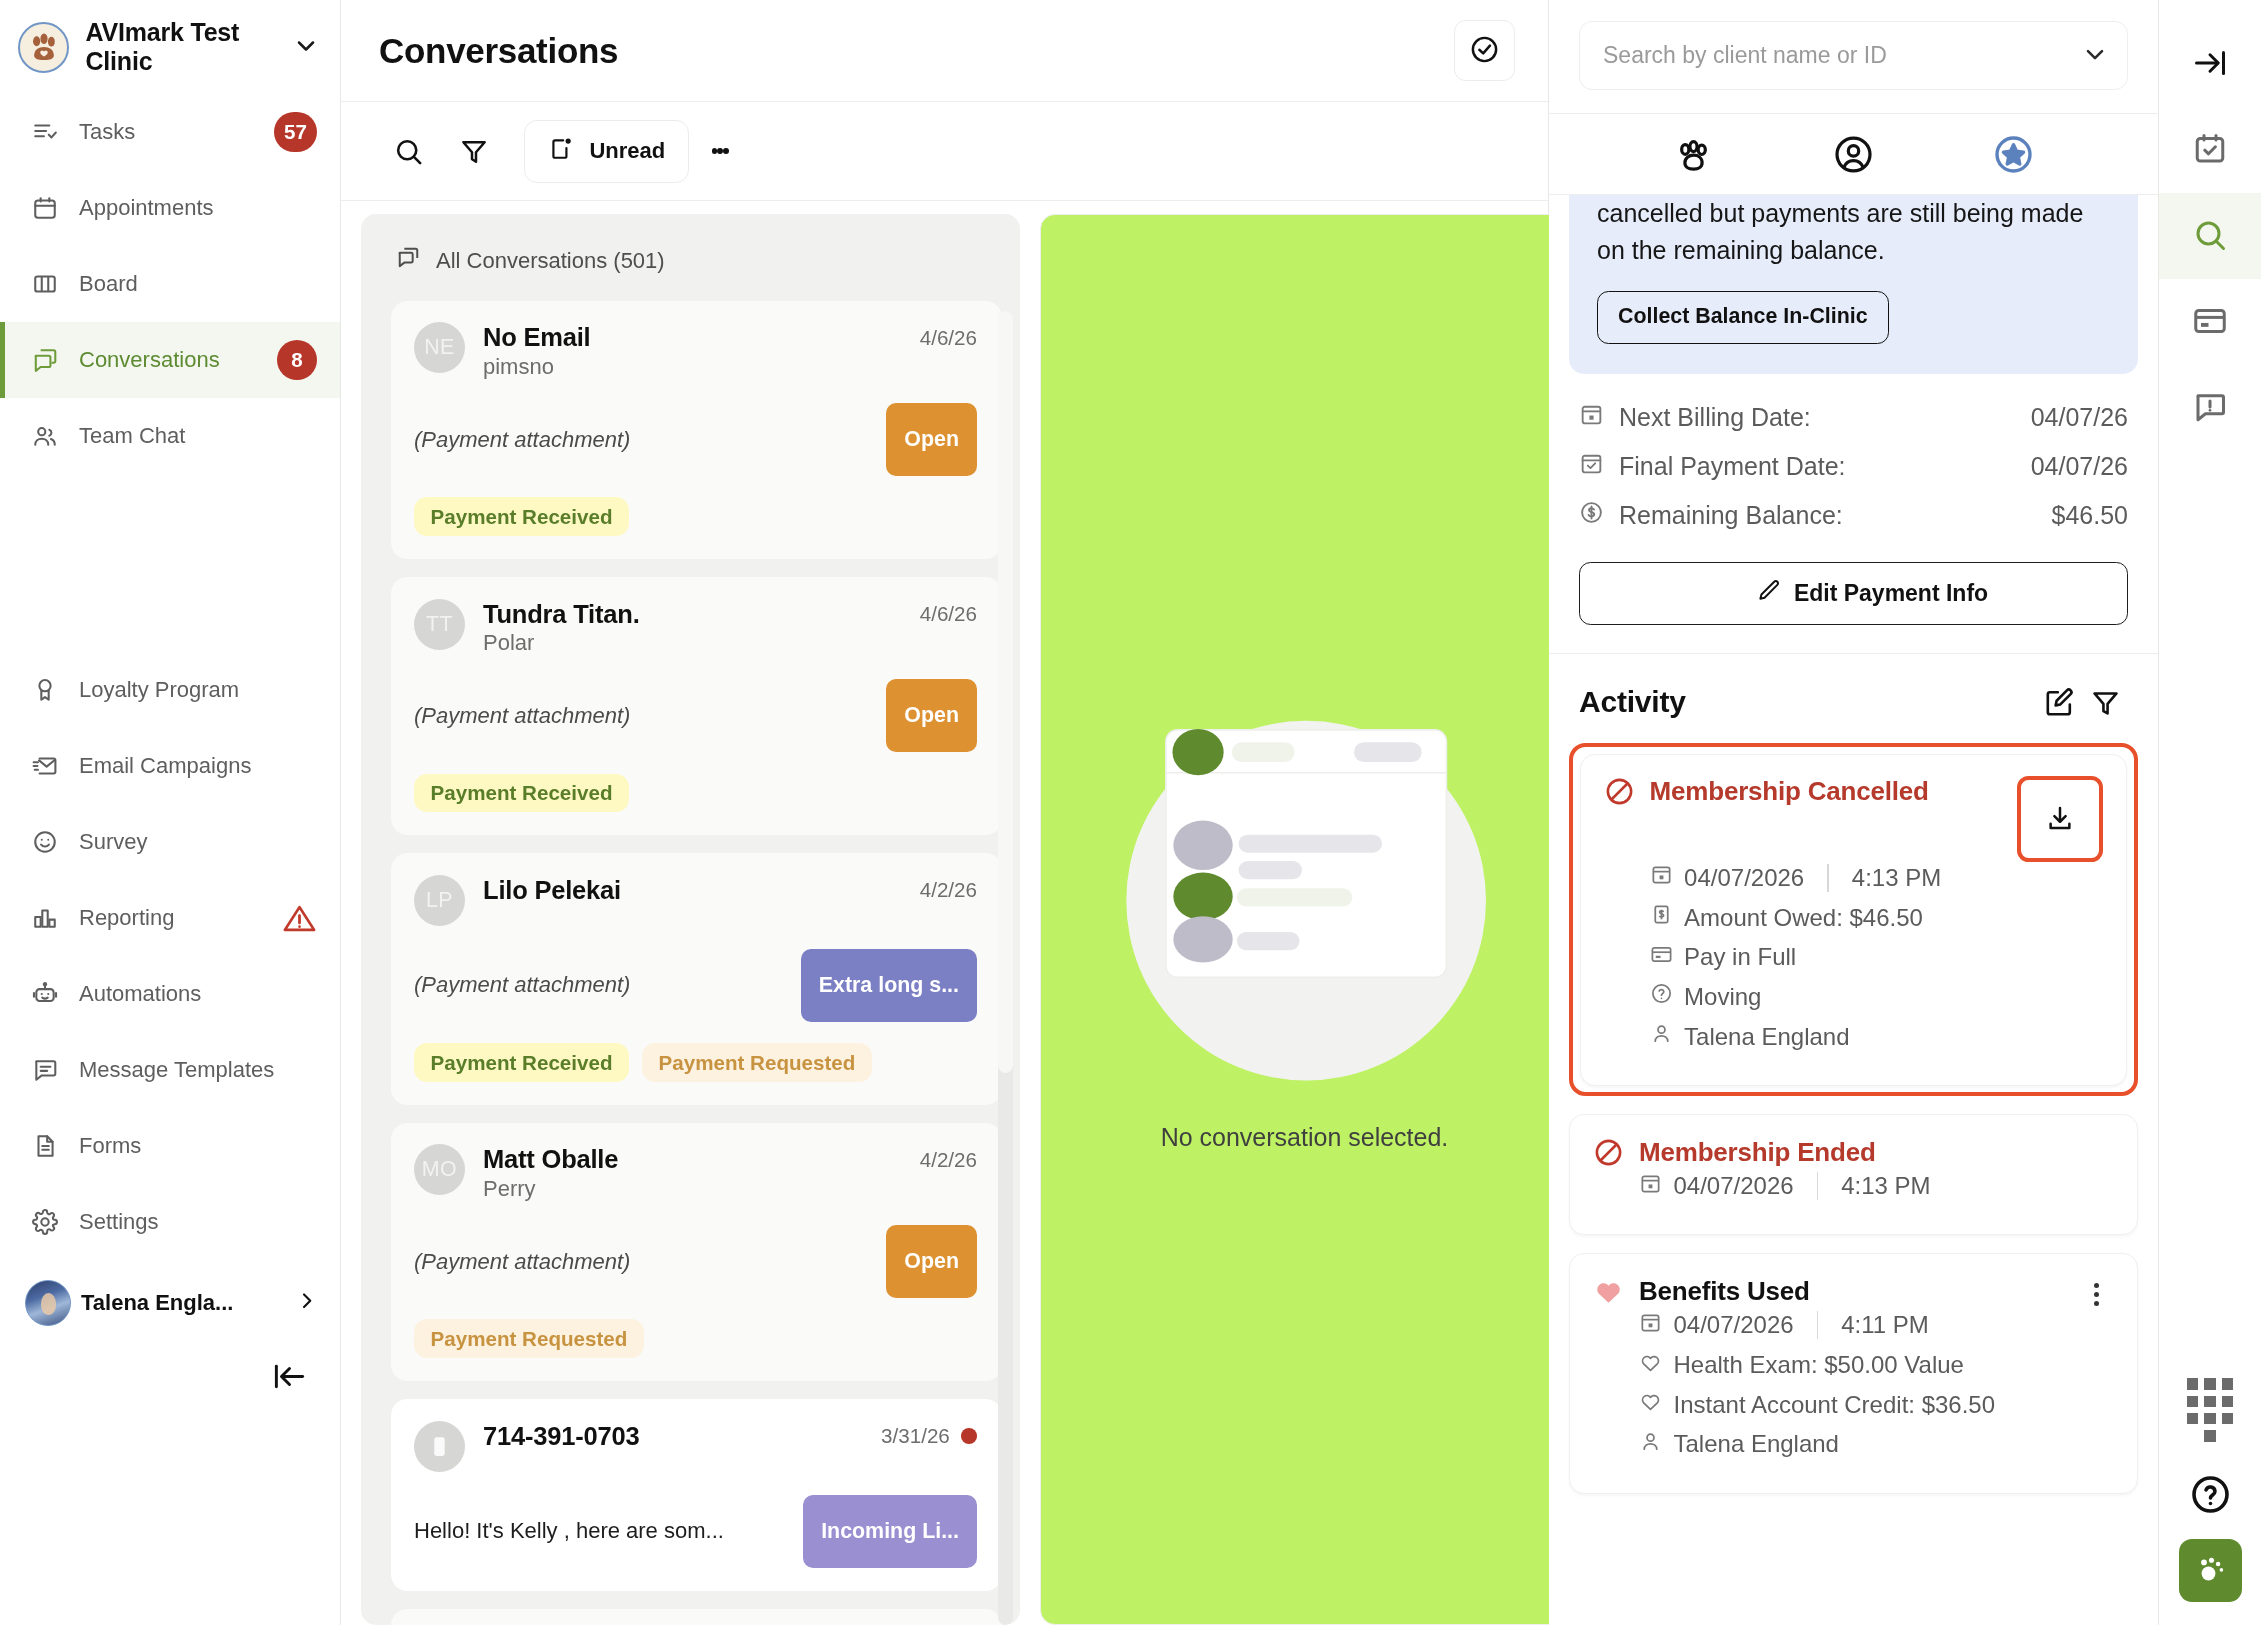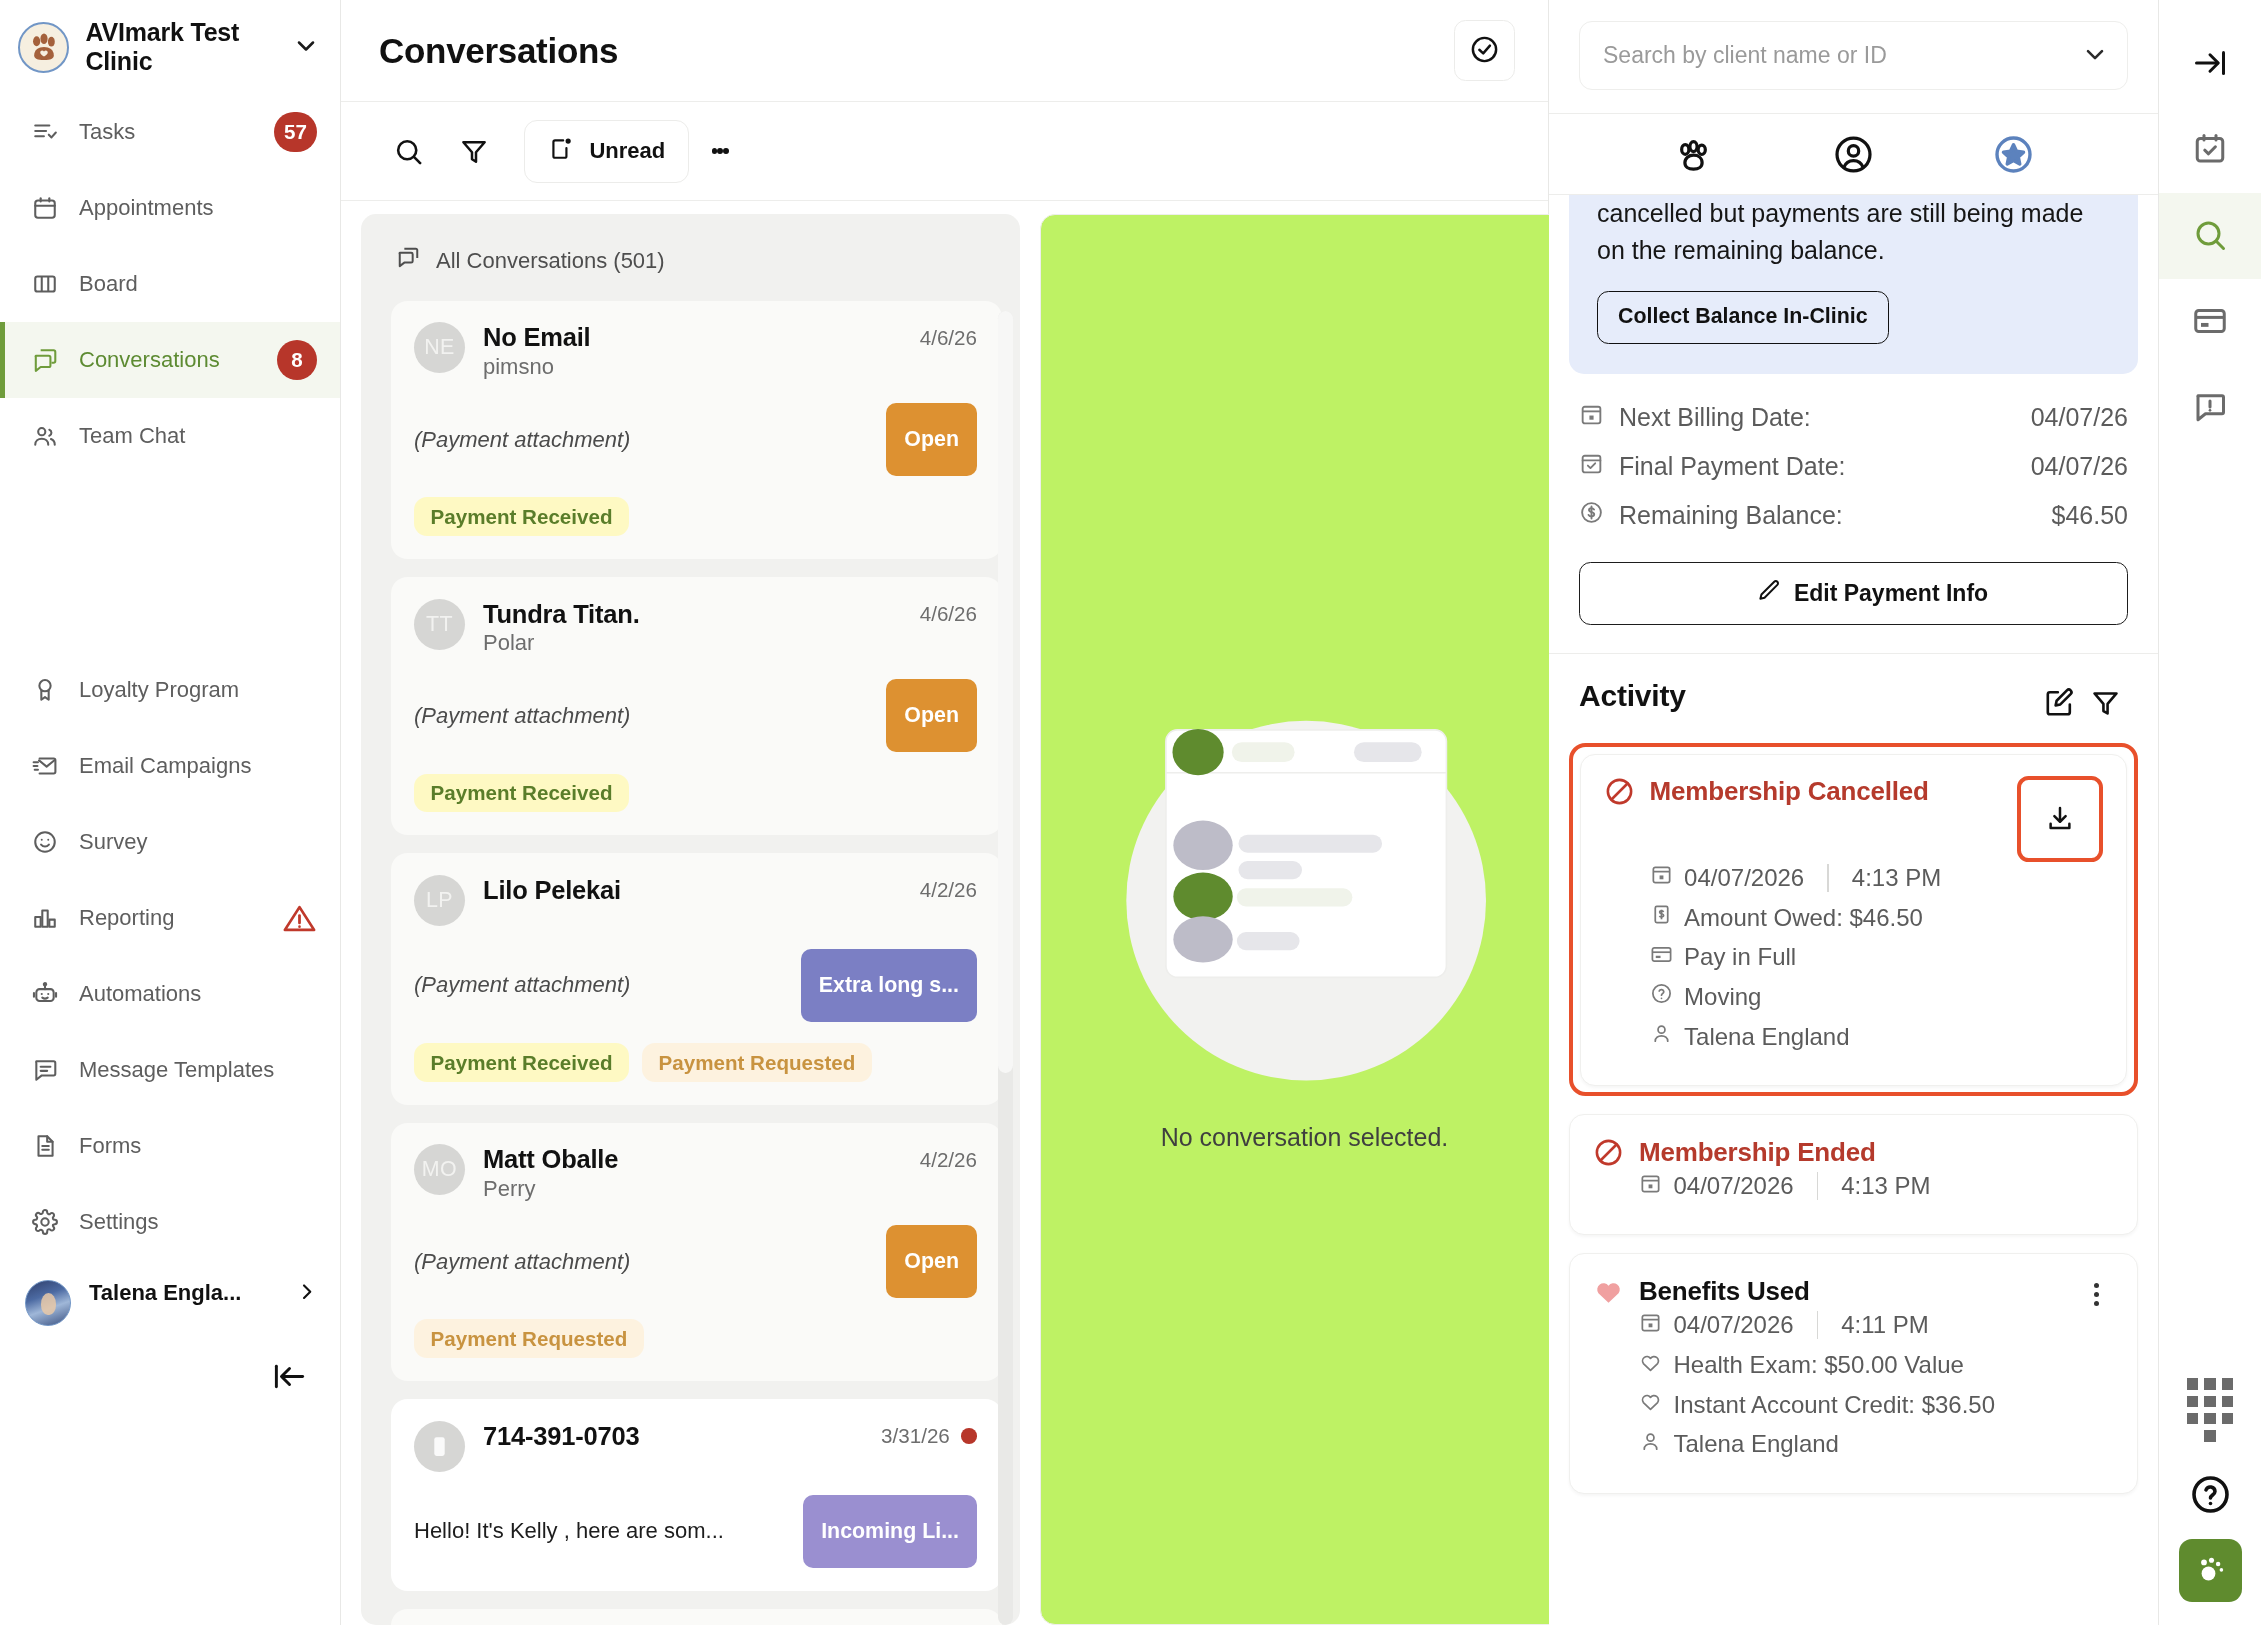--- a/index.html
+++ b/index.html
@@ -50,21 +50,21 @@
   .nav-item.active .ico svg { stroke: #6f9c3b; }
   .badge {
     min-width: 40px; height: 40px; border-radius: 20px;
     background: #b7362a; color: #fff; font-size: 20.6px; font-weight: bold;
     display: flex; align-items: center; justify-content: center; padding: 0 10px; flex: none;
   }
   .nav-gap { height: 178px; }
   .warn-ico { width: 35px; height: 35px; flex:none; }
 
   .user-row {
-    display: flex; align-items: flex-start; gap: 18px;
+    display: flex; align-items: center; gap: 10px;
     padding: 13px 23px 13px 25px; margin-top: 6.6px; cursor: pointer;
   }
   .user-avatar {
     width: 46px; height: 46px; border-radius: 50%;
     border: 1.6px solid #7196c6; flex: none; overflow: hidden;
     background: linear-gradient(160deg,#2f3f6b 0%, #4c6aa2 35%, #9fb7d8 60%, #3a5080 100%);
     position: relative;
   }
   .user-avatar::after {
     content:""; position:absolute; left:34%; top:28%; width:34%; height:50%;
@@ -202,21 +202,21 @@
   .info-row .lab { flex: 1; }
   .info-row .val { color: #5b5b5b; }
   .edit-pay-btn {
     margin: 13px 30px 0 30px; height: 63px; border: 1.6px solid #1d1d1d; border-radius: 11.5px;
     background: #fff; display: flex; align-items: center; justify-content: center; gap: 13px;
     font-size: 23px; font-weight: bold; color: #111; cursor: pointer; padding-left: 37px;
   }
   .panel-divider { height: 1.6px; background: #ededeb; margin-top: 28px; }
 
   .activity-head {
-    display: flex; padding: 25px 30px 18px 30px;
+    display: flex; align-items: center; padding: 25px 30px 18px 30px;
   }
   .activity-title { font-size: 30px; font-weight: bold; color: #111; flex: 1; letter-spacing: -0.2px; }
   .act-ico { width: 46px; height: 46px; display:flex; align-items:center; justify-content:center; cursor:pointer; }
 
   .act-list { padding: 0 20px; }
   .act-card {
     background: #fff; border: 1.6px solid #f0f0ee; border-radius: 15px;
     padding: 21.4px 23px 23px 23px; margin-bottom: 18px;
     box-shadow: 0 1.6px 3.3px rgba(0,0,0,0.04);
   }

